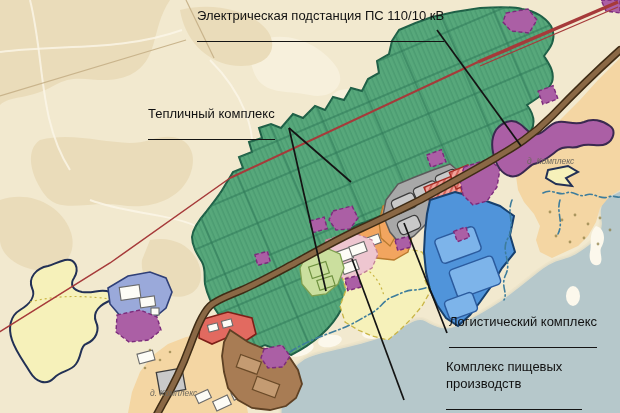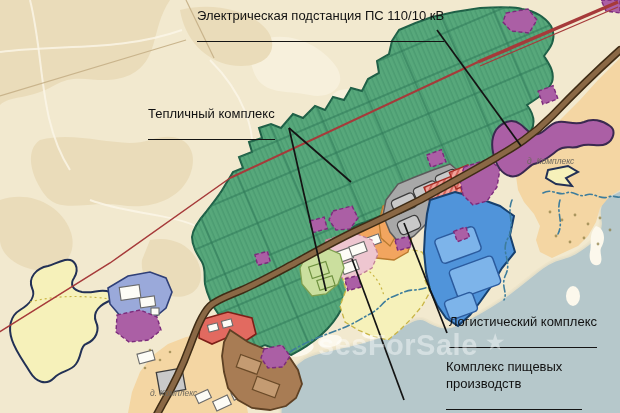--- a/index.html
+++ b/index.html
@@ -227,14 +227,13 @@
   <div class="callout" style="left:148px;top:106px;">Тепличный комплекс</div>
 
   <div class="callout" style="left:449px;top:314px;">Логистический комплекс</div>
 
   <div class="callout wrap" style="left:406px;top:359px;">Комплекс пищевых производств</div>
 
   <div class="village" style="left:527px;top:156px;">д. Комплекс</div>
 
   <div class="village" style="left:150px;top:388px;">д. Комплекс</div>
 
-  <div class="watermark"><span>sesForSale</span> <span class="star">★</span></div>
 </div>
 
 </body></html>

